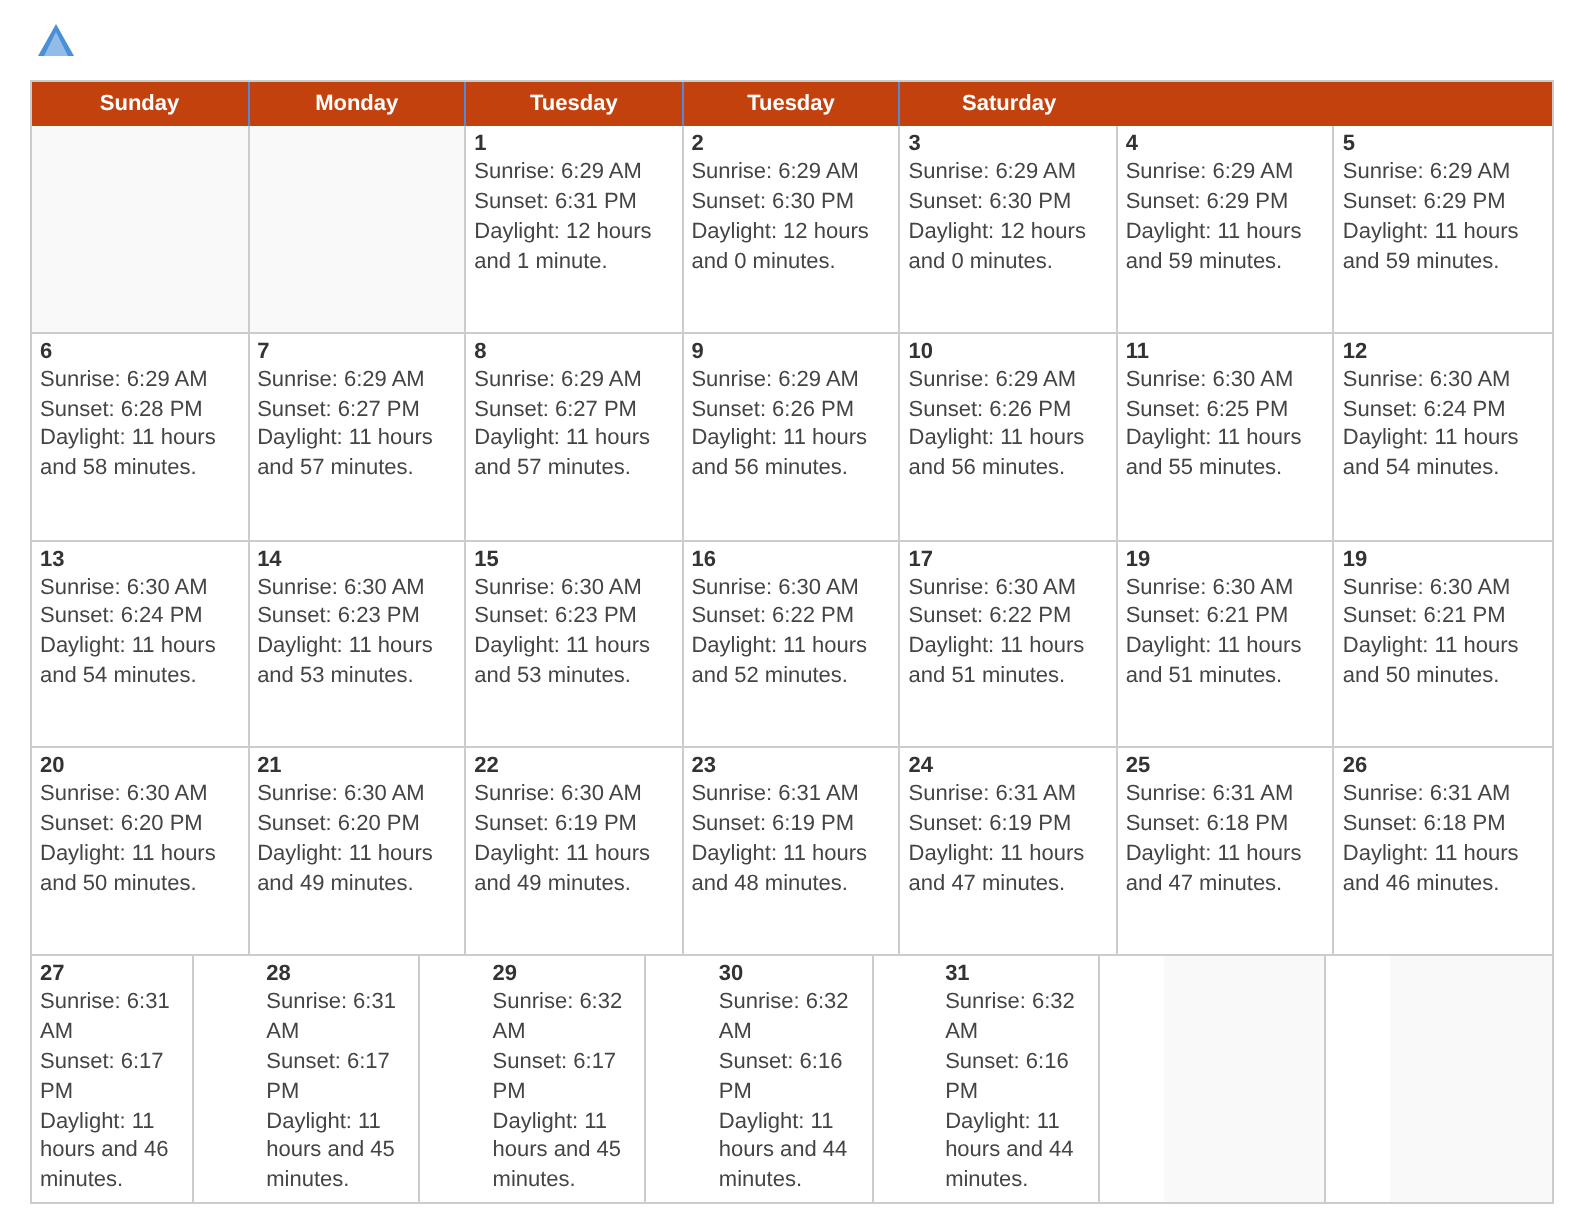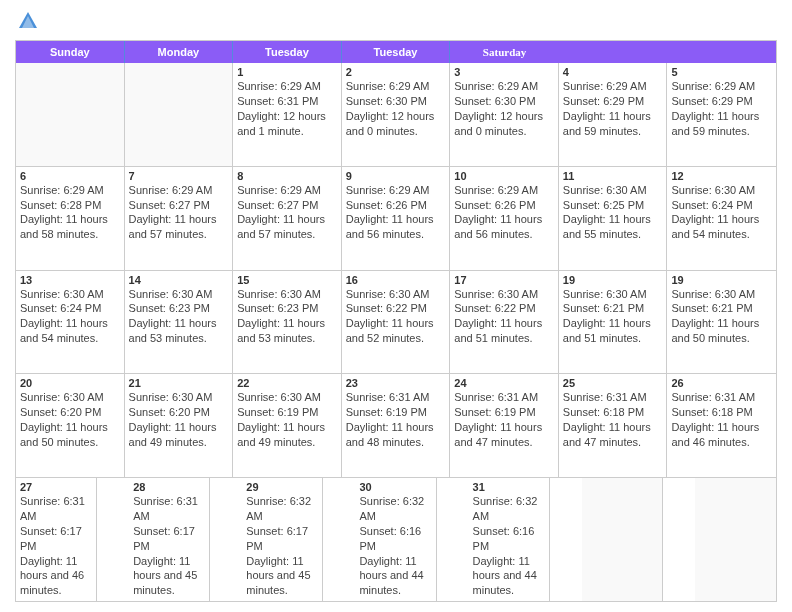--- a/index.html
+++ b/index.html
@@ -62,31 +62,31 @@
     }
     .calendar {
       flex: 1;
       display: flex;
       flex-direction: column;
       border: 1px solid #ccc;
     }
     .cal-header {
       display: grid;
       grid-template-columns: repeat(7, 1fr);
-      background: #8b5cf6;
+      background: #c2410c;
     }
     .cal-header-cell {
       color: #fff;
       font-size: 11px;
       font-weight: bold;
       text-align: center;
       padding: 5px 2px;
       border-right: 1px solid #5588dd;
     }
-    .cal-header-cell:last-child { border-right: none; font-family: Liberation Serif, serif; }
+    .cal-header-cell:last-child { border-right: none; }
     .cal-body {
       flex: 1;
       display: flex;
       flex-direction: column;
     }
     .cal-row {
       display: grid;
       grid-template-columns: repeat(7, 1fr);
       flex: 1;
       border-bottom: 1px solid #ccc;

